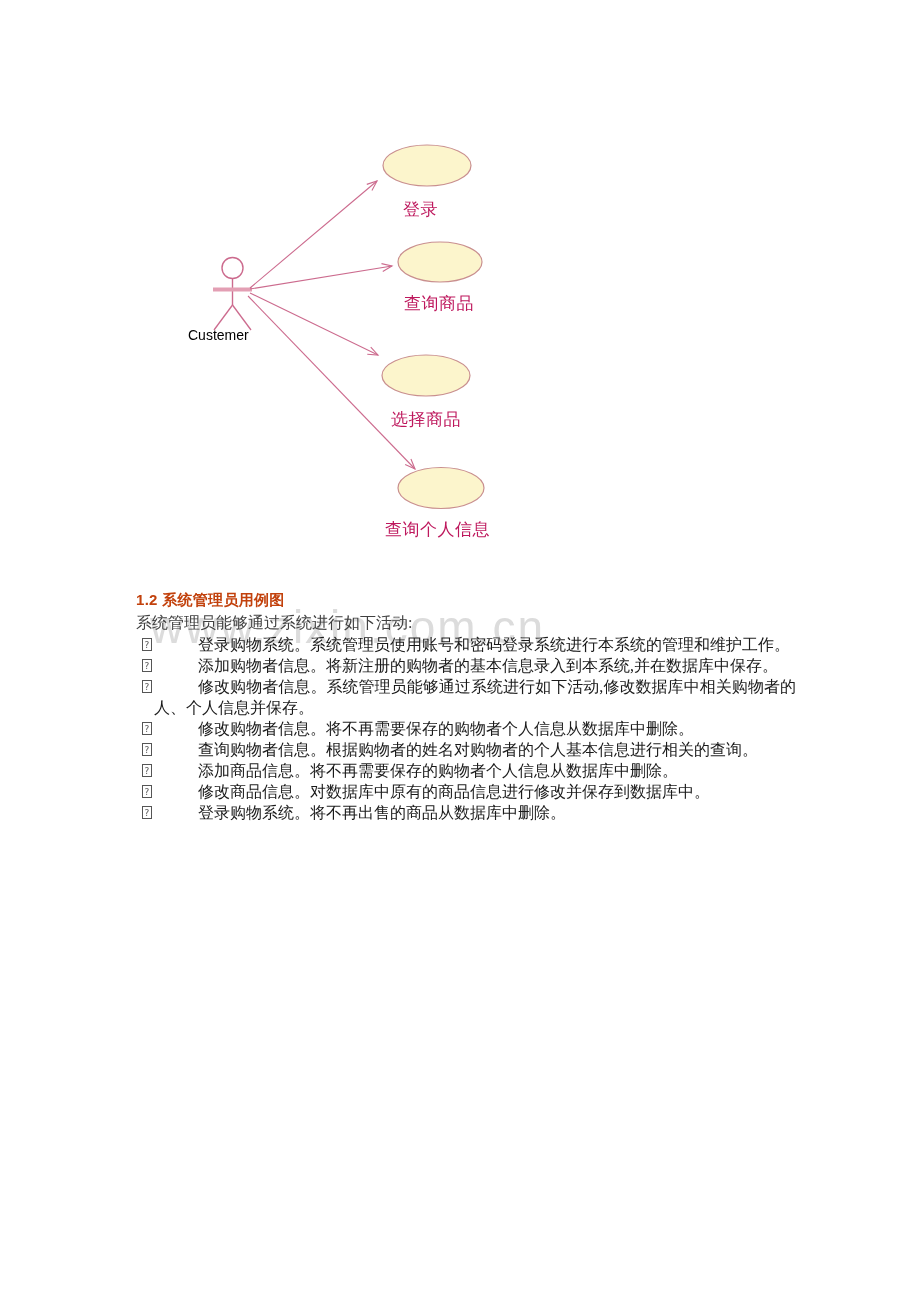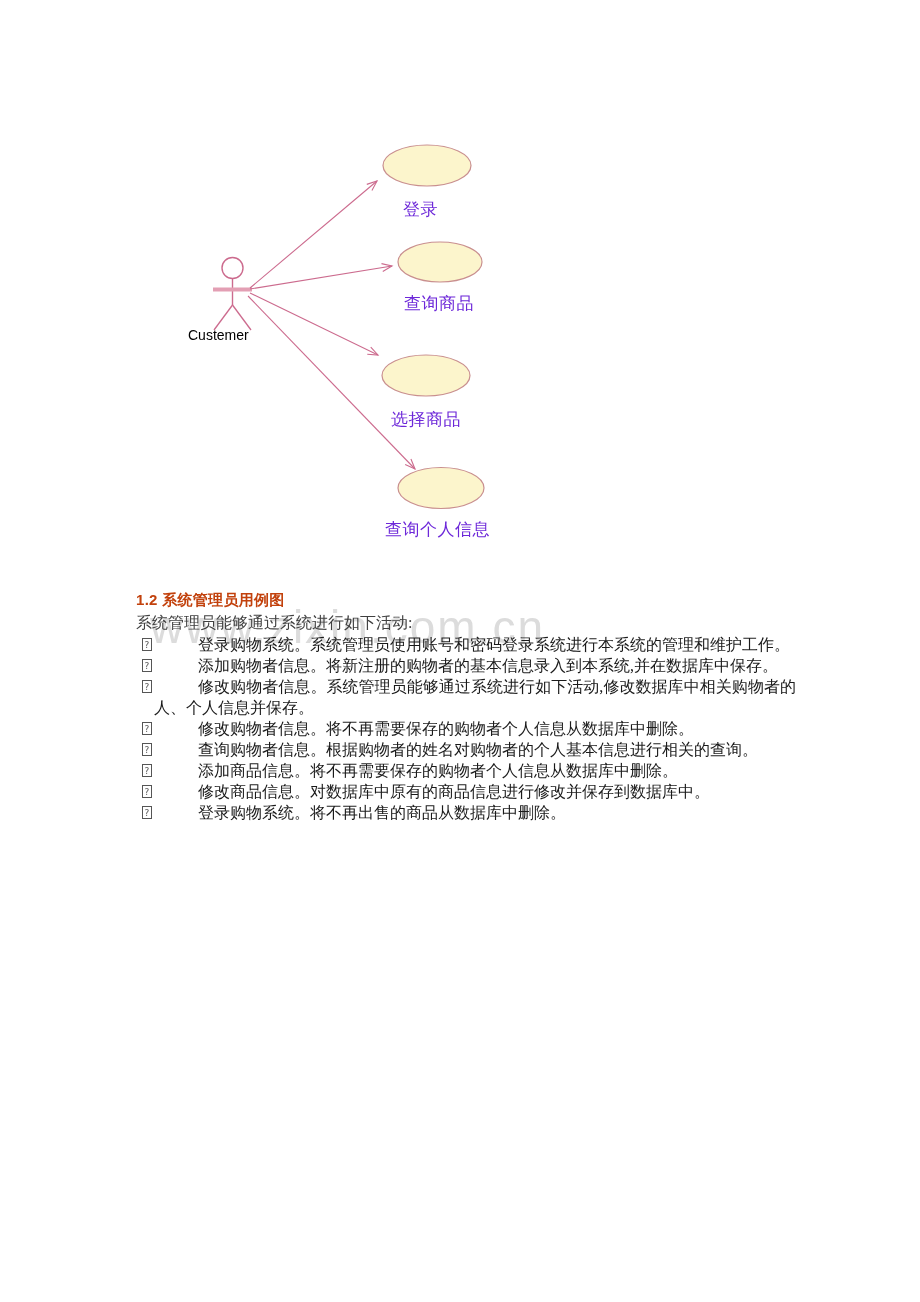--- a/index.html
+++ b/index.html
@@ -52,21 +52,21 @@
     width: 920px;
     height: 580px;
     z-index: 3;
   }
   #diagram svg { display: block; }
 
   .uc-label {
     position: absolute;
     font-family: "Liberation Serif", "DejaVu Serif", serif;
     font-size: 17px;
-    color: #6d28d9;
+    color: #be185d;
     white-space: nowrap;
     letter-spacing: 0.5px;
   }
   .actor-label {
     position: absolute;
     font-family: "Liberation Sans", "DejaVu Sans", sans-serif;
     font-size: 14px;
     color: #000000;
     white-space: nowrap;
   }

